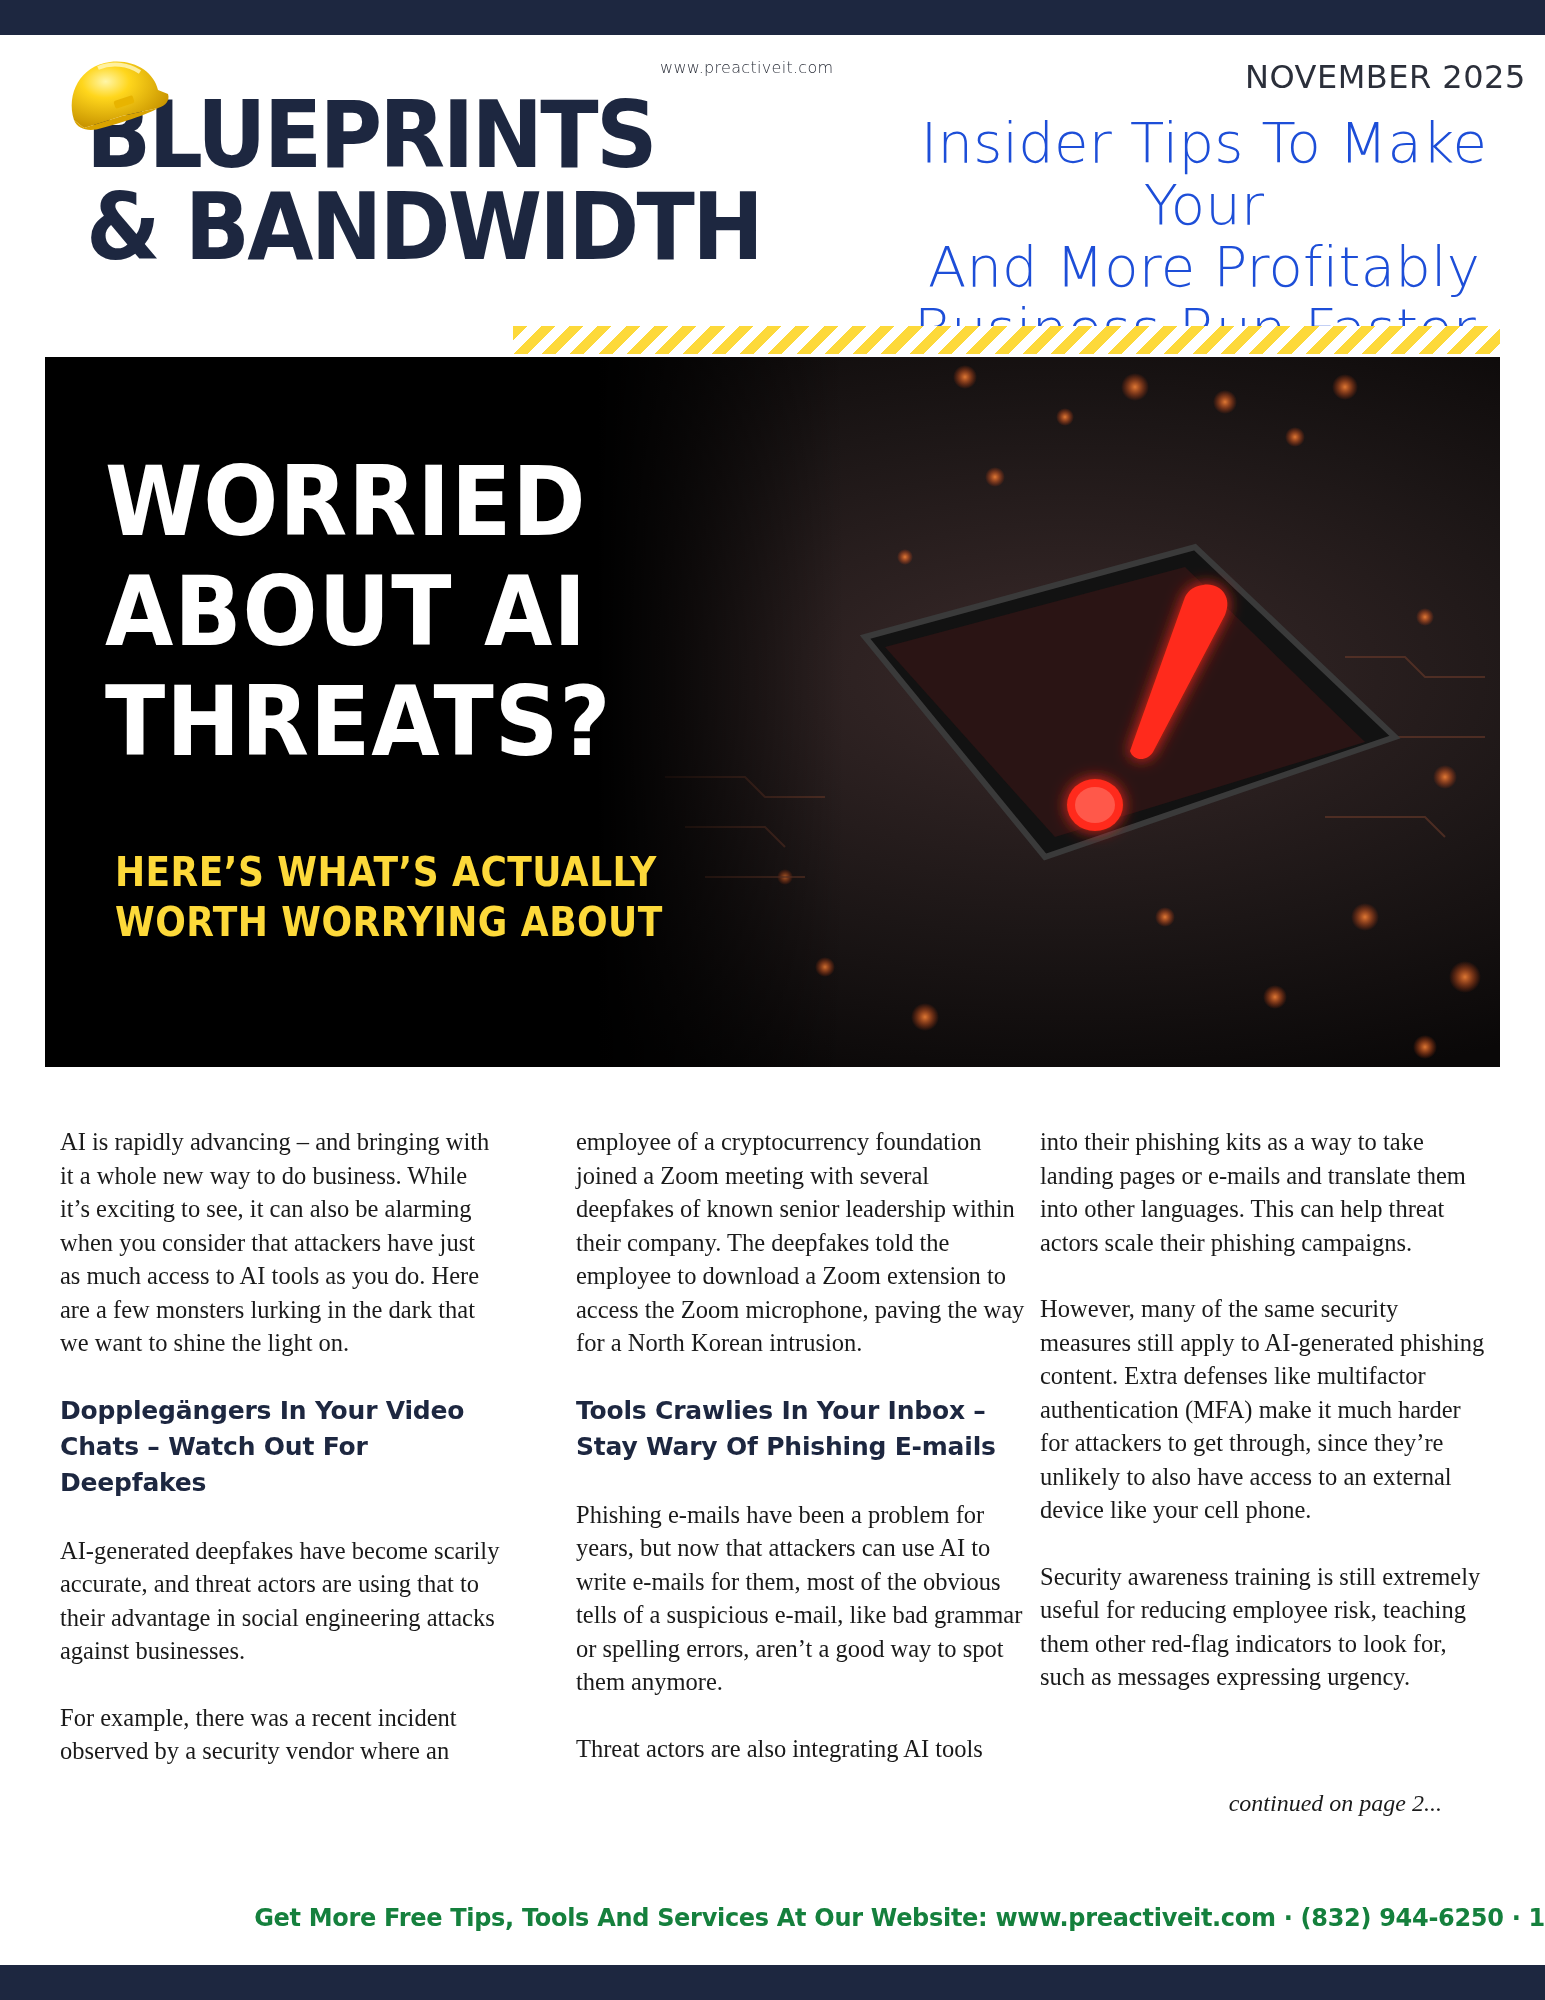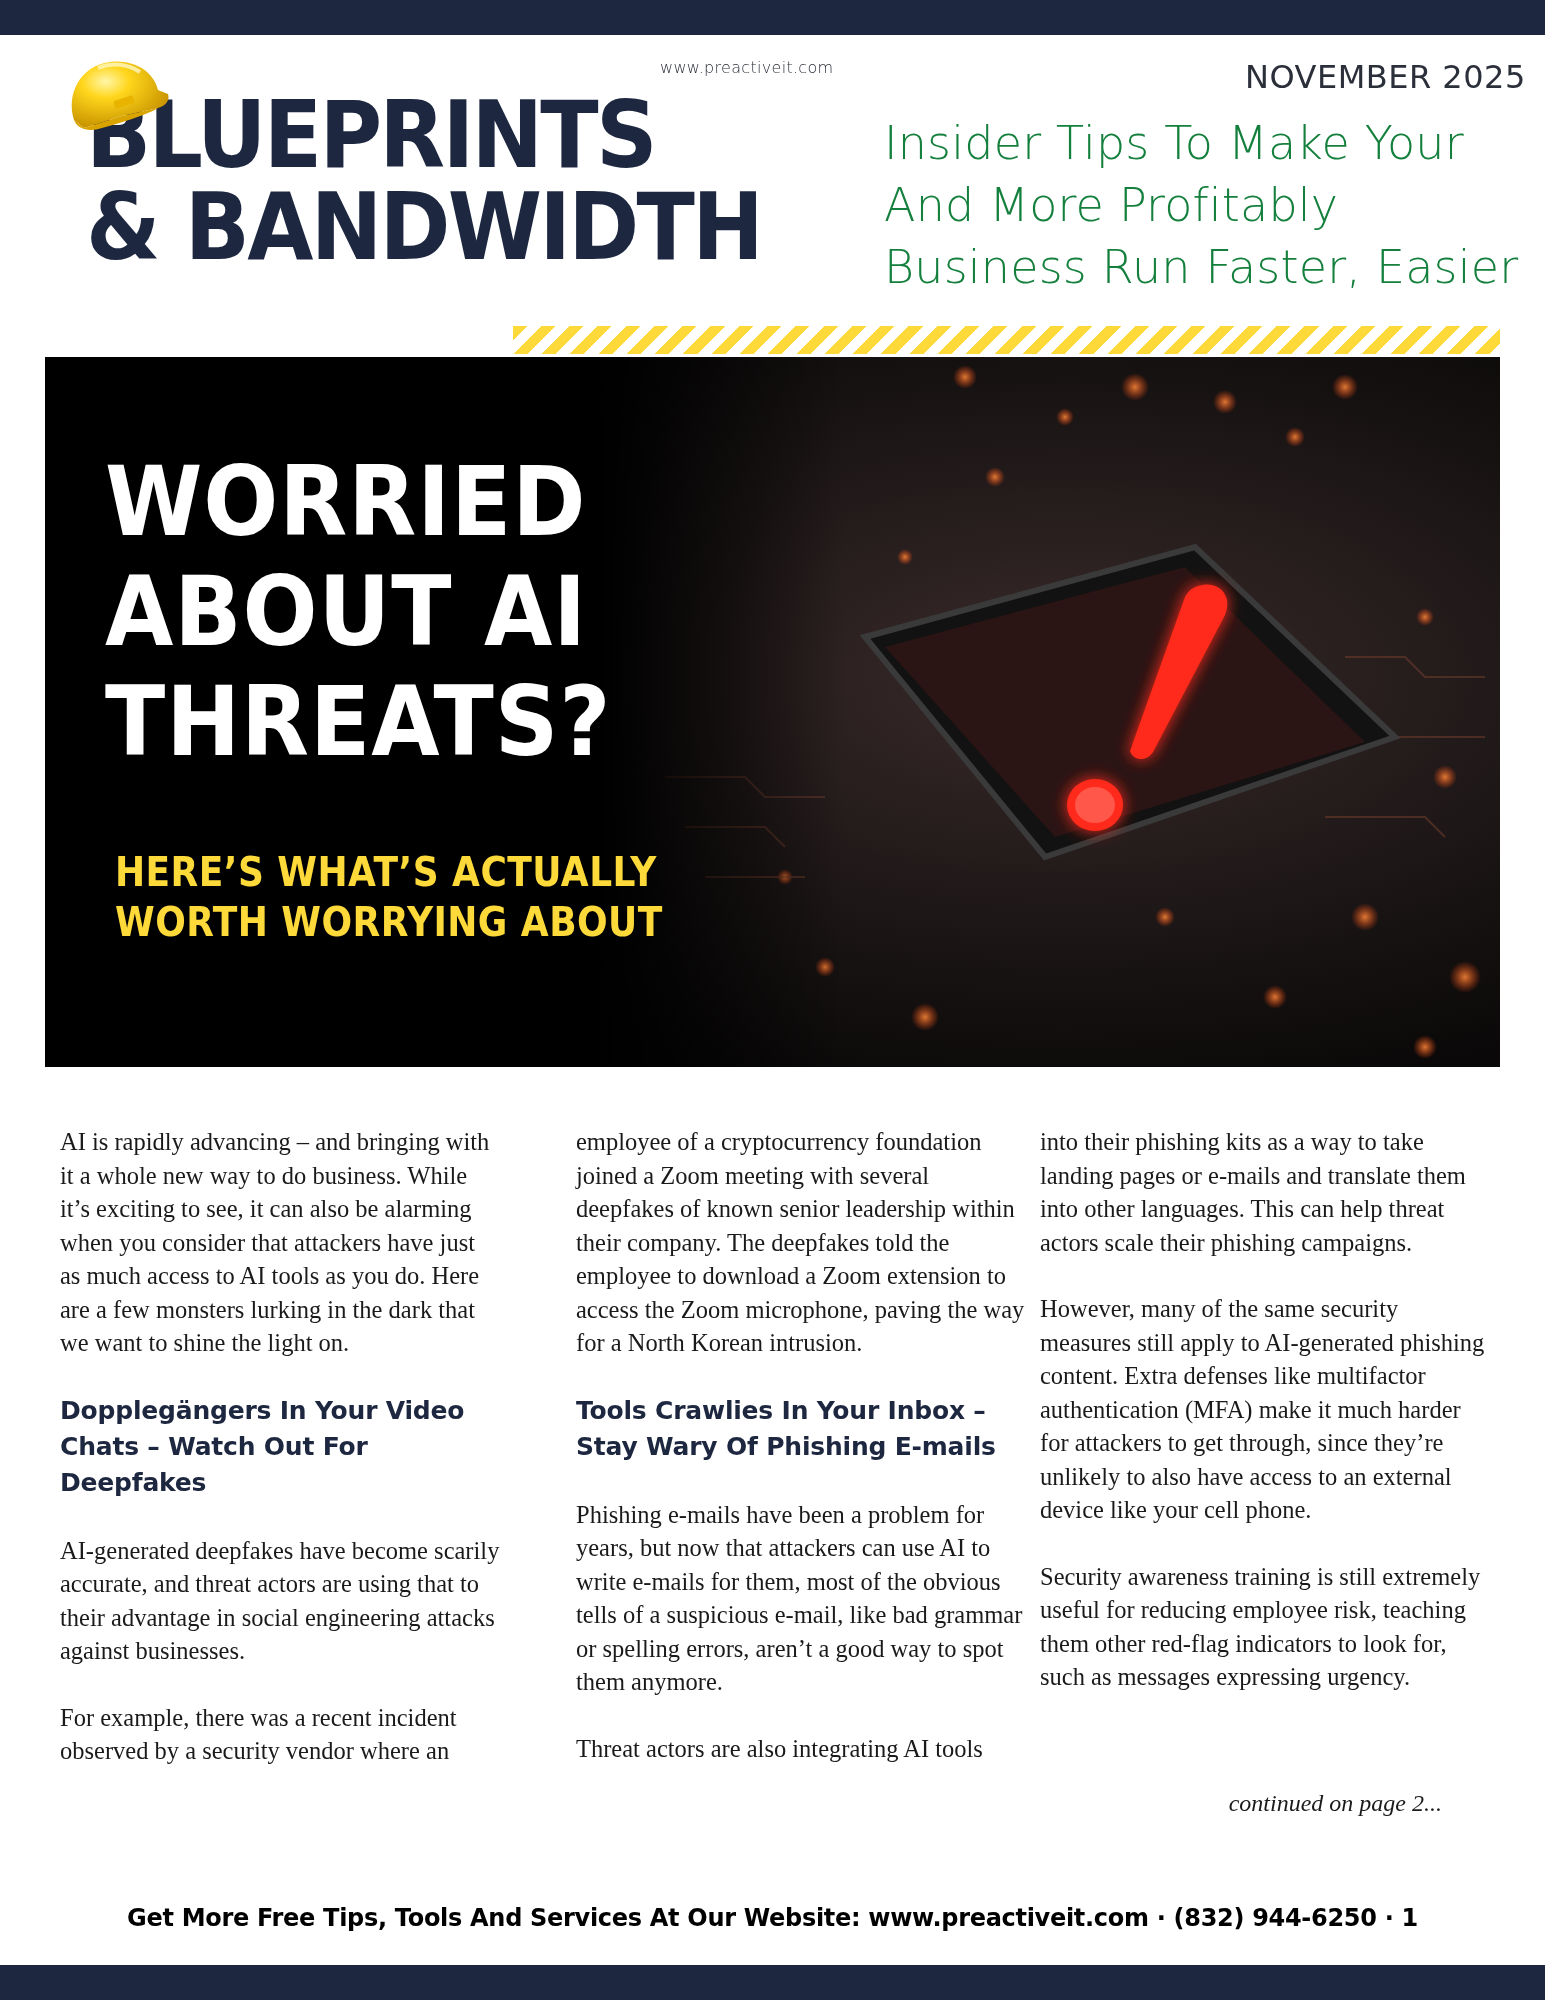--- a/index.html
+++ b/index.html
@@ -26,22 +26,23 @@
     .masthead {
       position: absolute; left: 86px; top: 90px; z-index: 2;
       font-family: "DejaVu Sans", sans-serif; font-weight: 900;
       color: #1d2740; line-height: 92px; font-size: 92px; letter-spacing: -3px;
       transform: scaleX(0.93); transform-origin: left top;
     }
     .masthead div { white-space: nowrap; }
     .tagline {
       position: absolute; left: 884px; top: 112px; width: 640px;
       font-family: "DejaVu Sans", sans-serif; font-weight: 300;
-      font-size: 46px; line-height: 62px; color: #15803d;
+      font-size: 56px; line-height: 62px; color: #1d4ed8;
       letter-spacing: 0.2px;
+      text-align: center;
     }
     .hazard-stripes {
       position: absolute; left: 513px; top: 326px; width: 987px; height: 28px;
       background: repeating-linear-gradient(135deg, #fdd93a 0 10px, #ffffff 10px 20px);
     }
 
     .hero {
       position: absolute; left: 45px; top: 357px; width: 1455px; height: 710px;
       background: #701a75; overflow: hidden;
     }
@@ -76,22 +77,22 @@
       margin: 0 0 33px 0;
       font-family: "DejaVu Sans", sans-serif; font-weight: 700;
       font-size: 25px; line-height: 36px; color: #1d2740;
       letter-spacing: -0.2px;
     }
     .continued {
       position: absolute; left: 992px; top: 1790px; width: 450px; text-align: right;
       font-family: "Liberation Serif", serif; font-style: italic; font-size: 24px; color: #1a1a1a;
     }
     .footer-line {
-      position: absolute; left: 0; top: 1904px; width: 1545px; text-align: center;
-      font-family: "DejaVu Sans", sans-serif; font-weight: 700; font-size: 24px; color: #000000;
+      position: absolute; left: 0; top: 1904px; width: 1545px; text-align: right;
+      font-family: "DejaVu Sans", sans-serif; font-weight: 700; font-size: 24px; color: #15803d;
       letter-spacing: -0.3px;
     }
   </style>
 </head>
 <body>
 
 <div class="top-bar"></div>
 
 <svg class="hardhat" viewBox="0 0 108 80">
   <defs>

